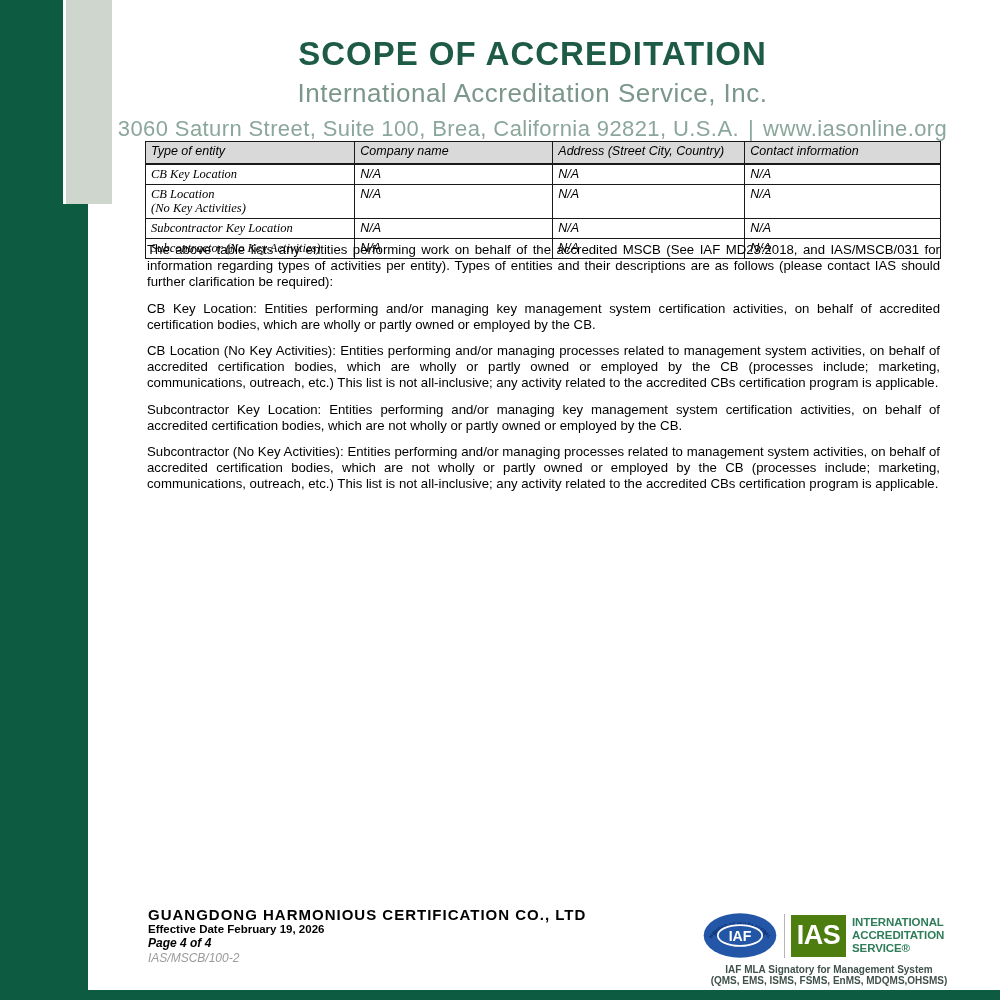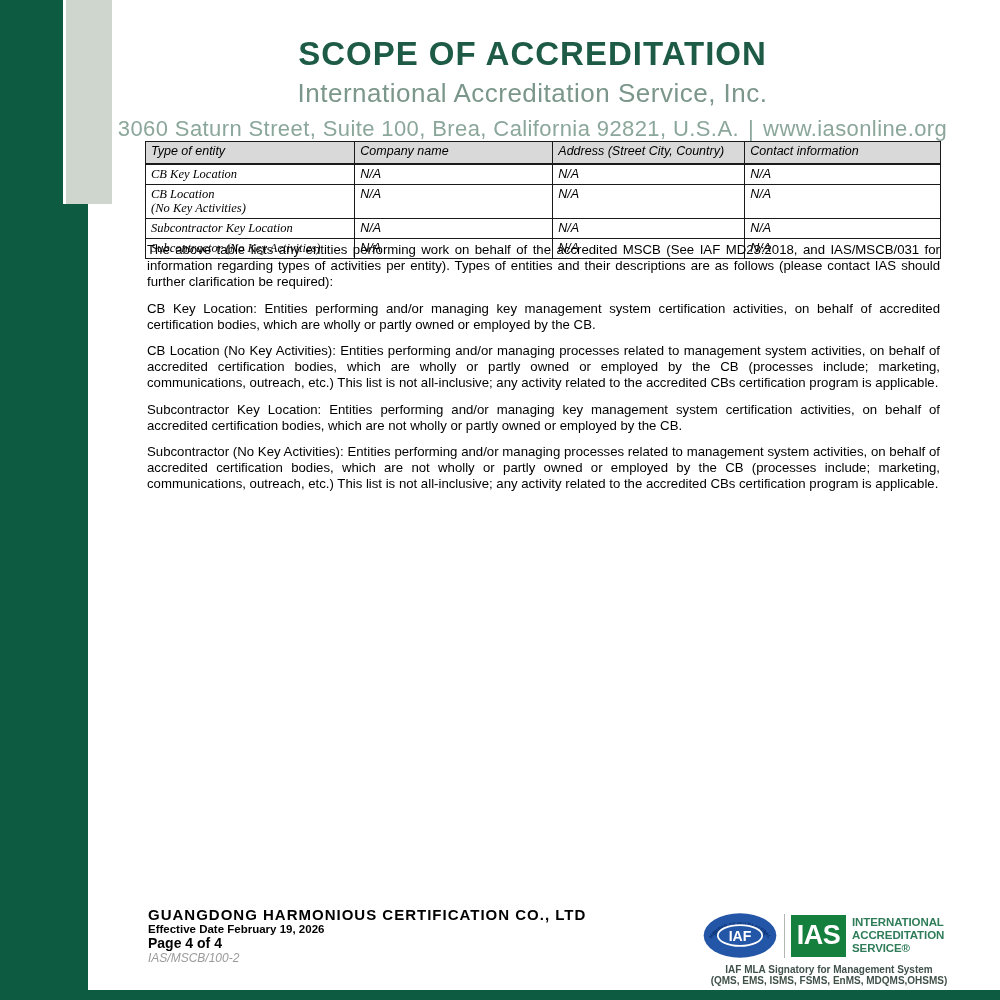--- a/index.html
+++ b/index.html
@@ -45,30 +45,30 @@
     position: absolute; left: 147px; top: 242px; width: 793px;
     font-size: 13.2px; line-height: 16.2px; text-align: justify;
   }
   .body-text p { margin: 0 0 10px 0; }
 
   
   .footer-left { position: absolute; left: 148px; top: 907px; }
   .f-line1 { font-size: 13.5px; font-weight: bold; line-height: 15px; letter-spacing: 0.3px; }
   .f-line2 { font-size: 15px;   font-weight: bold; line-height: 16px; letter-spacing: 1px; }
   .f-line3 { font-size: 11.5px; font-weight: bold; line-height: 12px; }
-  .f-line4 { font-size: 14px;   font-weight: bold; line-height: 16px; }
+  .f-line4 { font-size: 12px;   font-weight: bold; line-height: 16px; font-style: italic; }
   .f-line5 { font-size: 12px;   font-style: italic; color: #9a9a9a; line-height: 14px; }
 
   
   .logos { position: absolute; left: 703px; top: 911px; width: 252px; }
   .logos-row { display: flex; align-items: center; }
   .iaf-svg { width: 74px; height: 49px; display: block; }
   .logo-divider { width: 1px; height: 44px; background: #b5b5b5; margin: 0 6px 0 7px; }
   .ias-square {
-    width: 55px; height: 42px; background: #15803d; color: #fff;
+    width: 55px; height: 42px; background: #4d7c0f; color: #fff;
     font-weight: bold; font-size: 27px; letter-spacing: -0.5px;
     display: flex; align-items: center; justify-content: center;
   }
   .ias-wordmark { margin-left: 6px; color: #2f7c59; font-weight: bold; font-size: 11.5px; line-height: 13px; letter-spacing: -0.1px; }
   .mla { text-align: center; color: #40514a; font-weight: bold; margin-top: 4px; }
   .mla-1 { font-size: 10px; line-height: 11px; }
   .mla-2 { font-size: 10px; line-height: 11px; }
 </style>
 </head>
 <body>

